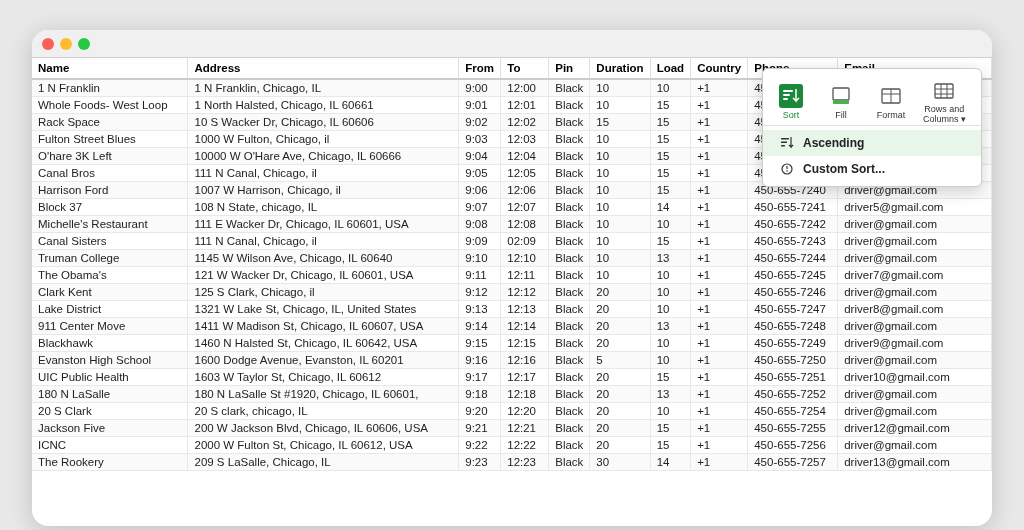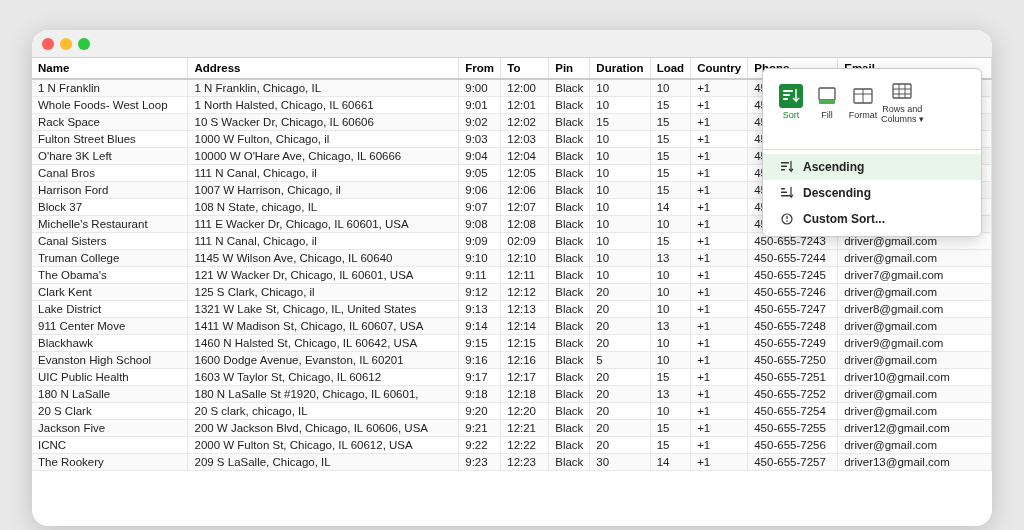--- a/index.html
+++ b/index.html
@@ -89,21 +89,22 @@
       border: 1px solid #ccc;
       border-radius: 6px;
       box-shadow: 0 4px 16px rgba(0,0,0,0.18);
       z-index: 100;
       padding: 6px 0 0 0;
       width: 220px;
     }
     .toolbar-icons {
       display: flex;
       align-items: center;
-      padding: 4px 10px 24px;
+      padding: 4px 10px 0;
+      gap: 14px;
       border-bottom: 1px solid #e0e0e0;
     }
     .toolbar-icon-group {
       display: flex;
       flex-direction: column;
       align-items: center;
       gap: 2px;
       cursor: pointer;
       min-width: 36px;
     }
@@ -515,32 +516,20 @@
               <rect x="1" y="9" width="4" height="1.5" rx="0.5" fill="#333"></rect>
               <polyline points="11,1 11,11 9,9" stroke="#333" stroke-width="1.2" fill="none"></polyline>
               <polyline points="11,11 13,9" stroke="#333" stroke-width="1.2" fill="none"></polyline>
             </svg>
           </span>
           <span>Ascending</span>
         </div>
         <div class="toolbar-menu-item">
           <span class="menu-icon">
             <svg width="14" height="14" viewBox="0 0 14 14" fill="none">
-              <rect x="1" y="2" width="4" height="1.5" rx="0.5" fill="#333"></rect>
-              <rect x="1" y="5.5" width="6" height="1.5" rx="0.5" fill="#333"></rect>
-              <rect x="1" y="9" width="8" height="1.5" rx="0.5" fill="#333"></rect>
-              <polyline points="11,1 11,11 9,9" stroke="#333" stroke-width="1.2" fill="none"></polyline>
-              <polyline points="11,11 13,9" stroke="#333" stroke-width="1.2" fill="none"></polyline>
-            </svg>
-          </span>
-          <span>Descending</span>
-        </div>
-        <div class="toolbar-menu-item">
-          <span class="menu-icon">
-            <svg width="14" height="14" viewBox="0 0 14 14" fill="none">
               <circle cx="7" cy="7" r="5" stroke="#333" stroke-width="1.2" fill="none"></circle>
               <line x1="7" y1="4" x2="7" y2="7" stroke="#333" stroke-width="1.2"></line>
               <circle cx="7" cy="9" r="0.8" fill="#333"></circle>
             </svg>
           </span>
           <span>Custom Sort...</span>
         </div>
       </div>
     </div>
 

